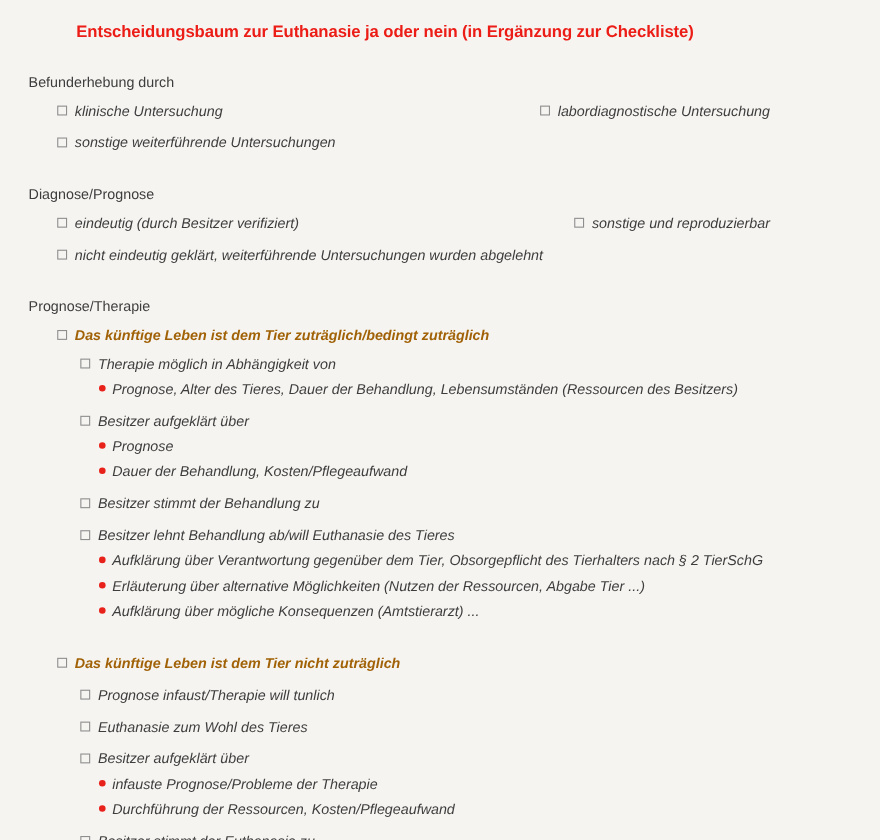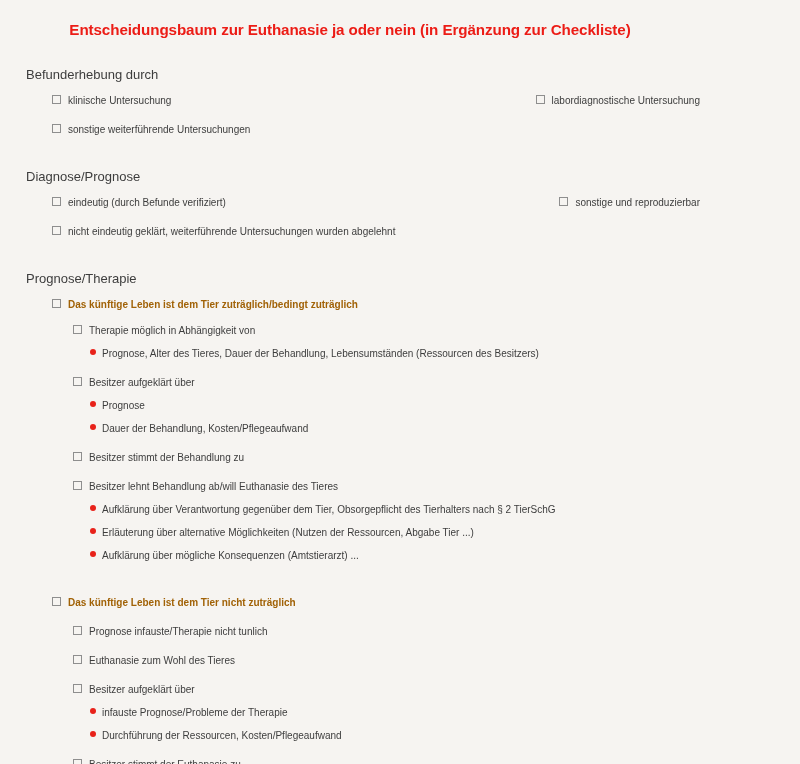--- a/index.html
+++ b/index.html
@@ -44,24 +44,25 @@
     padding-left: 26px;
     white-space: nowrap;
   }
 
   .rows {
     margin: 0;
   }
 
   .row {
     position: relative;
-    font-size: 10px;
+    font-size: 13px;
     line-height: 17px;
     color: #3d3d3d;
     white-space: nowrap;
+    font-style: italic;
   }
 
   
   .lvl1 { padding-left: 52px; }
   .lvl2 { padding-left: 73px; }
   .lvl3 { padding-left: 90px; }
 
   
   .two-col {
     display: flex;
@@ -134,21 +135,21 @@
 
   <div class="sp-30"></div>
 
   <div class="section">
     <div class="section-heading">Diagnose/Prognose</div>
     <div class="sp-9"></div>
     <div class="rows">
 
       <div class="row lvl1 two-col">
         <div class="col-a">
-          <span class="cb"></span><span class="lbl">eindeutig (durch Befunde verifiziert)</span>
+          <span class="cb"></span><span class="lbl">eindeutig (durch Besitzer verifiziert)</span>
         </div>
         <div class="col-b">
           <span class="cb"></span><span class="lbl">sonstige und reproduzierbar</span>
         </div>
       </div>
 
       <div class="sp-12"></div>
 
       <div class="row lvl1">
         <span class="cb"></span><span class="lbl">nicht eindeutig geklärt, weiterführende Untersuchungen wurden abgelehnt</span>
@@ -222,21 +223,21 @@
 
     <div class="rows">
 
       <div class="row lvl1">
         <span class="cb"></span><span class="lbl bold">Das künftige Leben ist dem Tier nicht zuträglich</span>
       </div>
 
       <div class="sp-12"></div>
 
       <div class="row lvl2">
-        <span class="cb"></span><span class="lbl">Prognose infauste/Therapie nicht tunlich</span>
+        <span class="cb"></span><span class="lbl">Prognose infaust/Therapie will tunlich</span>
       </div>
 
       <div class="sp-12"></div>
 
       <div class="row lvl2">
         <span class="cb"></span><span class="lbl">Euthanasie zum Wohl des Tieres</span>
       </div>
 
       <div class="sp-12"></div>
 

